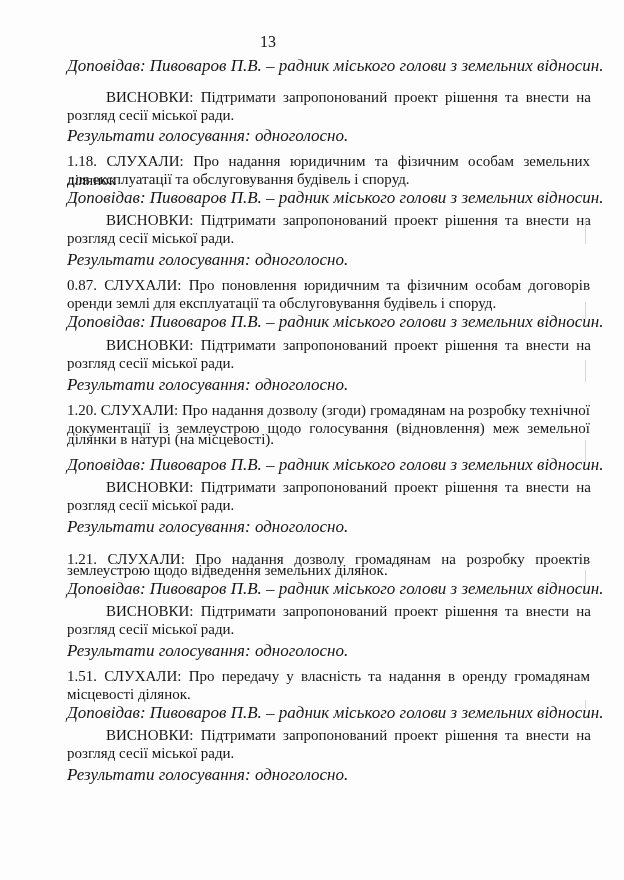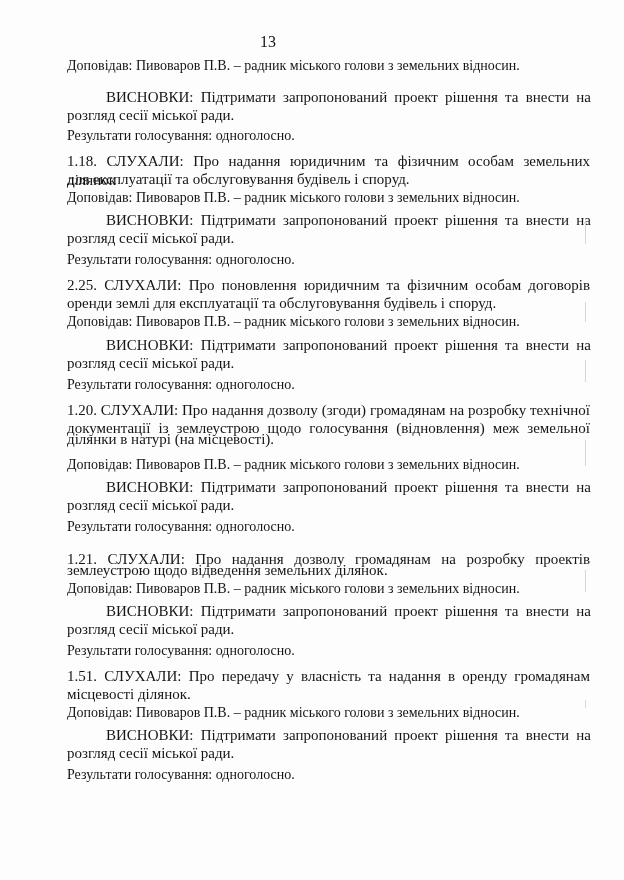--- a/index.html
+++ b/index.html
@@ -3,21 +3,21 @@
 <meta charset="utf-8">
 <style>
   html, body { margin: 0; padding: 0; background: #ffffff; }
   body { width: 624px; height: 880px; position: relative; overflow: hidden;
          font-family: "Liberation Serif", serif; color: #151515; }
   .page { position: absolute; left: 0; top: 0; width: 624px; height: 880px; background: #fdfdfd; }
   .pnum { position: absolute; top: 33px; left: 0; width: 536px; text-align: center; font-size: 16px; }
   .line { position: absolute; left: 67px; width: 523px; font-size: 15px; line-height: 19px; white-space: nowrap; }
   .just { text-align: justify; text-align-last: justify; white-space: normal; }
   .ind { left: 106px; width: 485px; }
-  .it { font-size: 14px; }
+  .it { font-style: italic; font-size: 17px; }
   .artifact { position: absolute; left: 585px; width: 1px; background: #d6d6d6; }
 </style>
 </head>
 <body>
 
 <div class="page">
   <div class="pnum">13</div>
 
   <div class="line it" style="top:56px">Доповідав: Пивоваров П.В. – радник міського голови з земельних відносин.</div>
   <div class="line ind just" style="top:88px">ВИСНОВКИ:  Підтримати запропонований проект рішення та внести на</div>
@@ -27,21 +27,21 @@
   <div>
     <div class="line just" style="top:152px">1.18. СЛУХАЛИ: Про надання юридичним та фізичним особам земельних ділянок</div>
     <div class="line" style="top:170px">для експлуатації та обслуговування будівель і споруд.</div>
     <div class="line it" style="top:188px">Доповідав: Пивоваров П.В. – радник міського голови з земельних відносин.</div>
     <div class="line ind just" style="top:211px">ВИСНОВКИ:  Підтримати запропонований проект рішення та внести на</div>
     <div class="line" style="top:229px">розгляд сесії міської ради.</div>
     <div class="line it" style="top:250px">Результати голосування:  одноголосно.</div>
   </div>
 
   <div>
-    <div class="line just" style="top:276px">2.25. СЛУХАЛИ: Про поновлення юридичним та фізичним особам договорів</div>
+    <div class="line just" style="top:276px">0.87. СЛУХАЛИ: Про поновлення юридичним та фізичним особам договорів</div>
     <div class="line" style="top:294px">оренди землі для експлуатації та обслуговування будівель і споруд.</div>
     <div class="line it" style="top:312px">Доповідав: Пивоваров П.В. – радник міського голови з земельних відносин.</div>
     <div class="line ind just" style="top:336px">ВИСНОВКИ:  Підтримати запропонований проект рішення та внести на</div>
     <div class="line" style="top:354px">розгляд сесії міської ради.</div>
     <div class="line it" style="top:375px">Результати голосування:  одноголосно.</div>
   </div>
 
   <div>
     <div class="line just" style="top:401px">1.20. СЛУХАЛИ: Про надання дозволу (згоди) громадянам на розробку технічної</div>
     <div class="line just" style="top:419px">документації із землеустрою щодо голосування (відновлення) меж земельної</div>

